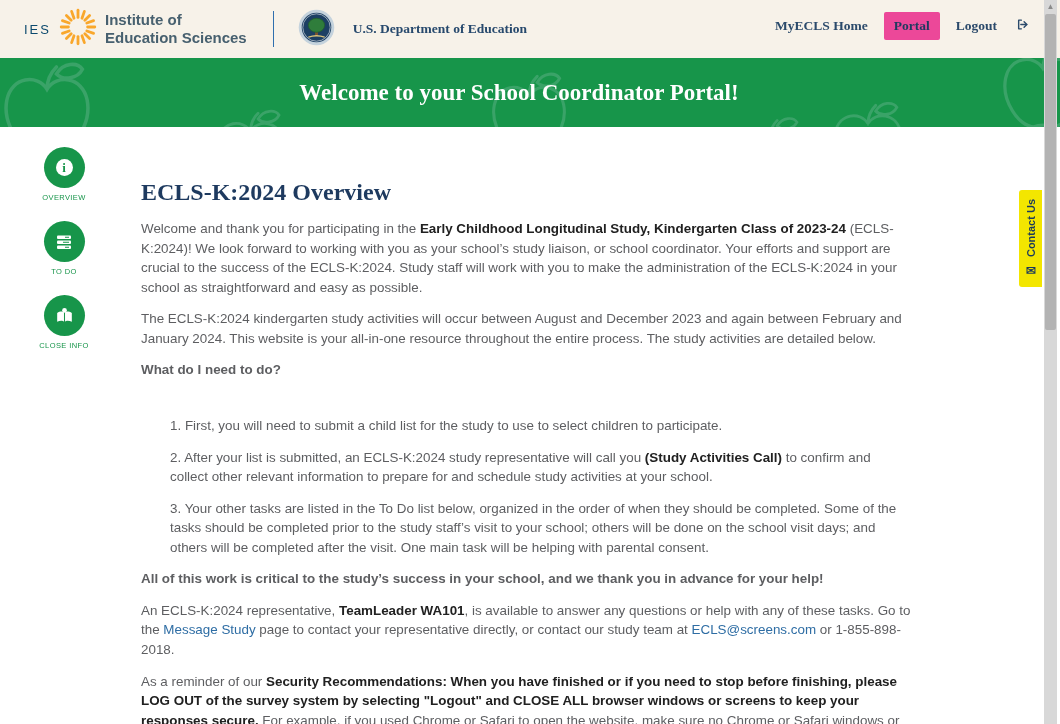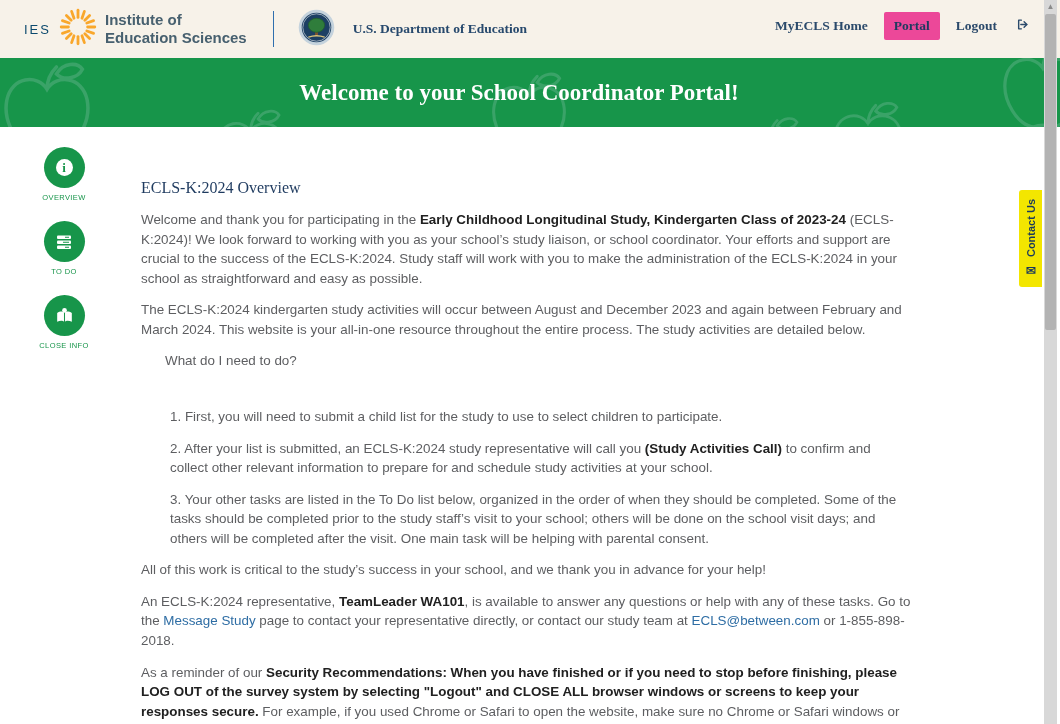--- a/index.html
+++ b/index.html
@@ -33,26 +33,26 @@
   .side-item { display:flex; flex-direction:column; align-items:center; gap:5px; cursor:pointer; }
   .side-circle { width:41px; height:41px; border-radius:50%; background:#17954a; display:flex;
     align-items:center; justify-content:center; }
   .side-label { color:#17954a; font-size:7.5px; font-weight:normal; letter-spacing:0.4px; white-space:nowrap; }
   .info-glyph { width:17px; height:17px; background:#ffffff; border-radius:50%; color:#17954a;
     font-family:"Liberation Serif", serif; font-weight:bold; font-size:13px; display:flex;
     align-items:center; justify-content:center; }
 
   
   .content { position:absolute; left:141px; top:127px; width:770px; }
-  .content h1 { font-family:"Liberation Serif", serif; font-weight:normal; font-size:16px;
+  .content h1 { font-family:"Liberation Serif", serif; font-weight:bold; font-size:24px;
     color:#1e3a5f; margin-top:52px; margin-bottom:13px; }
   .content p { font-size:13.4px; color:#5d5e61; line-height:1.46; margin-bottom:12px; }
   .content p b, .content p .seg-bold { color:#212121; font-weight:bold;text-align:right; }
-  .q-head { color:#212121; font-weight:normal;margin-left:24px; }
-  .note-bold { color:#1a1a1a; font-weight:normal; }
+  .q-head { color:#212121; font-weight:bold; }
+  .note-bold { color:#1a1a1a; font-weight:bold; }
   .todo-list { margin-left:29px;margin-top:36px; }
   .link { color:#2e6da4; cursor:pointer; }
 
   
   .contact-tab { position:absolute; right:18px; top:190px; width:23px; height:97px; background:#f3e600;
     border-radius:3px 0 0 3px; display:flex; align-items:center; justify-content:center; cursor:pointer; }
   .contact-inner { writing-mode:vertical-rl; transform:rotate(180deg); color:#1b3a5c; font-weight:bold;
     font-size:11px; display:flex; align-items:center; gap:6px; white-space:nowrap; }
   .contact-env { font-size:12px; }
 
@@ -191,34 +191,34 @@
     </div>
     <div class="side-label">CLOSE INFO</div>
   </div>
 </div>
 
 <div class="content">
   <h1>ECLS-K:2024 Overview</h1>
 
   <p><span>Welcome and thank you for participating in the </span><b>Early Childhood Longitudinal Study, Kindergarten Class of 2023-24</b><span> (ECLS-K:2024)! We look forward to working with you as your school’s study liaison, or school coordinator. Your efforts and support are crucial to the success of the ECLS-K:2024. Study staff will work with you to make the administration of the ECLS-K:2024 in your school as straightforward and easy as possible.</span></p>
 
-  <p>The ECLS-K:2024 kindergarten study activities will occur between August and December 2023 and again between February and March 2024. This website is your all-in-one resource throughout the entire process. The study activities are detailed below.</p>
+  <p>The ECLS-K:2024 kindergarten study activities will occur between August and December 2023 and again between February and January 2024. This website is your all-in-one resource throughout the entire process. The study activities are detailed below.</p>
 
   <p class="q-head">What do I need to do?</p>
 
   <div class="todo-list">
     <p>1. First, you will need to submit a child list for the study to use to select children to participate.</p>
     <p><span>2. After your list is submitted, an ECLS-K:2024 study representative will call you </span><b>(Study Activities Call)</b><span> to confirm and collect other relevant information to prepare for and schedule study activities at your school.</span></p>
     <p>3. Your other tasks are listed in the To Do list below, organized in the order of when they should be completed. Some of the tasks should be completed prior to the study staff’s visit to your school; others will be done on the school visit days; and others will be completed after the visit. One main task will be helping with parental consent.</p>
   </div>
 
   <p class="note-bold">All of this work is critical to the study’s success in your school, and we thank you in advance for your help!</p>
 
 
-  <p><span>An ECLS-K:2024 representative, </span><b>TeamLeader WA101</b><span>, is available to answer any questions or help with any of these tasks. Go to the </span><span class="link">Message Study</span><span> page to contact your representative directly, or contact our study team at </span><span class="link">ECLS@between.com</span><span> or 1-855-898-2018.</span></p>
+  <p><span>An ECLS-K:2024 representative, </span><b>TeamLeader WA101</b><span>, is available to answer any questions or help with any of these tasks. Go to the </span><span class="link">Message Study</span><span> page to contact your representative directly, or contact our study team at </span><span class="link">ECLS@screens.com</span><span> or 1-855-898-2018.</span></p>
 
   <p><span>As a reminder of our </span><b>Security Recommendations: When you have finished or if you need to stop before finishing, please LOG OUT of the survey system by selecting "Logout" and CLOSE ALL browser windows or screens to keep your responses secure.</b><span> For example, if you used Chrome or Safari to open the website, make sure no Chrome or Safari windows or screens are open after you end the session. Not closing all browsers may allow someone else to see your responses.</span></p>
 </div>
 
 <div class="contact-tab">
   <div class="contact-inner">
     <span class="contact-env">✉</span>
     <span>Contact Us</span>
   </div>
 </div>

